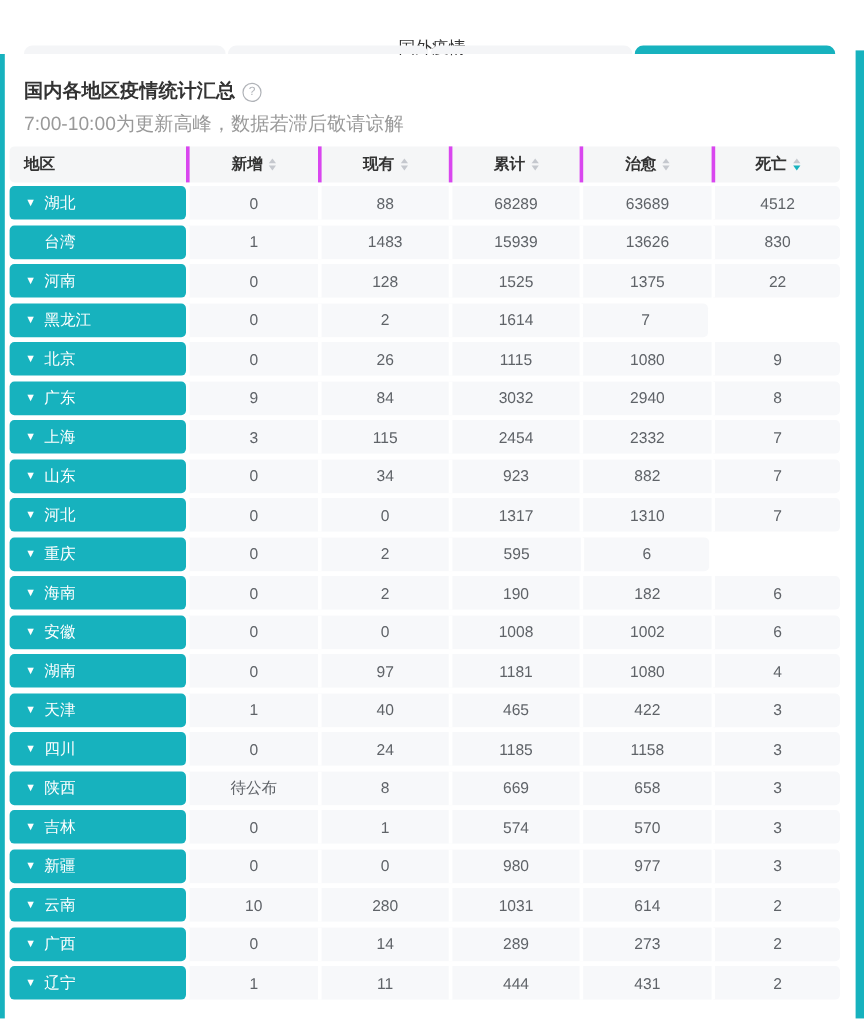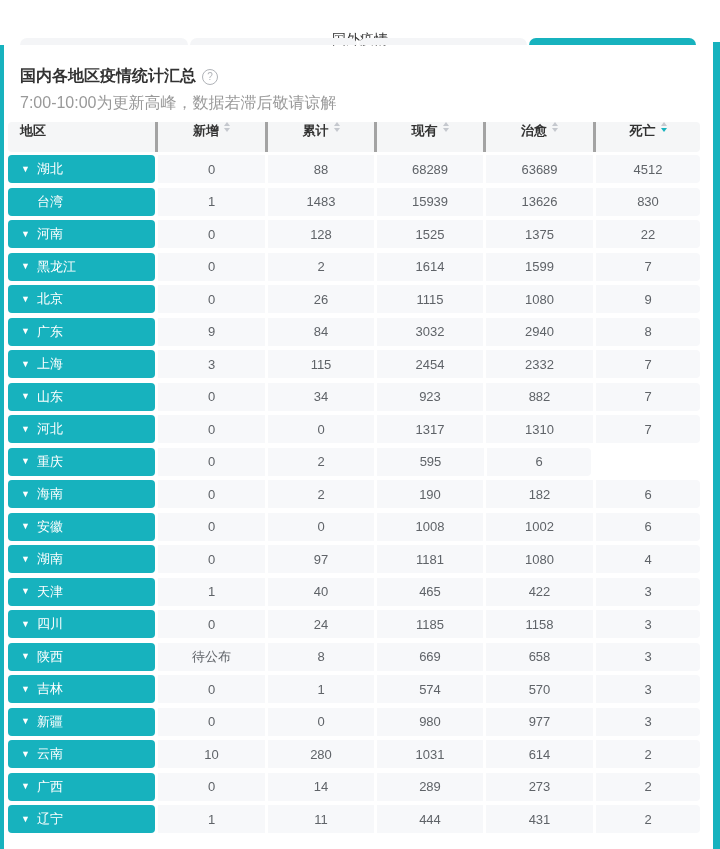--- a/index.html
+++ b/index.html
@@ -24,24 +24,24 @@
   }
   .help-icon{
     display:inline-block;width:14px;height:14px;margin-left:6px;border:1px solid #b0b3b8;
     border-radius:50%;color:#b0b3b8;font-size:10px;line-height:14px;text-align:center;
     font-weight:normal;
   }
   .subtitle{position:absolute;left:20px;top:93px;font-size:16px;color:#999;}
   .table{position:absolute;left:8px;top:122px;width:692px;}
   .header-row{display:flex;height:30px;background:#f5f6f7;border-radius:4px;margin-bottom:3px;}
   .hcell{
-    display:flex;align-items:flex-start;justify-content:center;box-sizing:border-box;
+    display:flex;align-items:center;justify-content:center;box-sizing:border-box;
     font-size:13px;font-weight:bold;color:#333;
   }
-  .hcell + .hcell{border-left:3px solid #a3a3a3;}
+  .hcell + .hcell{border-left:3px solid #d946ef;}
   .hcell.col-0{justify-content:flex-start;padding-left:12px;}
   .sort{display:inline-flex;flex-direction:column;margin-left:5px;}
   .caret{width:0;height:0;border-left:3.5px solid transparent;border-right:3.5px solid transparent;}
   .caret.up{border-bottom:4.5px solid #c5c8ce;margin-bottom:2px;}
   .caret.down{border-top:4.5px solid #c5c8ce;}
   .sorted-desc .caret.down{border-top-color:var(--accent);}
   .row{display:flex;height:28px;margin-bottom:4.5px;}
   .region-btn{
     width:147px;box-sizing:border-box;background:var(--accent);border-radius:4px;
     color:#fff;display:flex;align-items:center;padding-left:13px;font-size:13px;cursor:pointer;
@@ -87,29 +87,29 @@
     <span class="hlabel">地区</span>
 
   </div>
         <div class="hcell col-1">
     <span class="hlabel">新增</span>
     <span class="sort">
       <span class="caret up"></span>
       <span class="caret down"></span>
     </span>
   </div>
+        <div class="hcell col-2">
+    <span class="hlabel">现有</span>
+    <span class="sort">
+      <span class="caret up"></span>
+      <span class="caret down"></span>
+    </span>
+  </div>
         <div class="hcell col-3">
     <span class="hlabel">累计</span>
-    <span class="sort">
-      <span class="caret up"></span>
-      <span class="caret down"></span>
-    </span>
-  </div>
-        <div class="hcell col-2">
-    <span class="hlabel">现有</span>
     <span class="sort">
       <span class="caret up"></span>
       <span class="caret down"></span>
     </span>
   </div>
         <div class="hcell col-4">
     <span class="hlabel">治愈</span>
     <span class="sort">
       <span class="caret up"></span>
       <span class="caret down"></span>
@@ -158,21 +158,20 @@
           <div class="cell col-5">22</div>
         </div>
         <div class="row">
     <div class="region-btn">
       <span class="arrow">▼</span>
       <span class="region-label">黑龙江</span>
     </div>
   <div class="cell col-1">0</div>
           <div class="cell col-2">2</div>
           <div class="cell col-3">1614</div>
-          <div class="cell col-4">1599</div>
           <div class="cell col-5">7</div>
         </div>
         <div class="row">
     <div class="region-btn">
       <span class="arrow">▼</span>
       <span class="region-label">北京</span>
     </div>
   <div class="cell col-1">0</div>
           <div class="cell col-2">26</div>
           <div class="cell col-3">1115</div>

